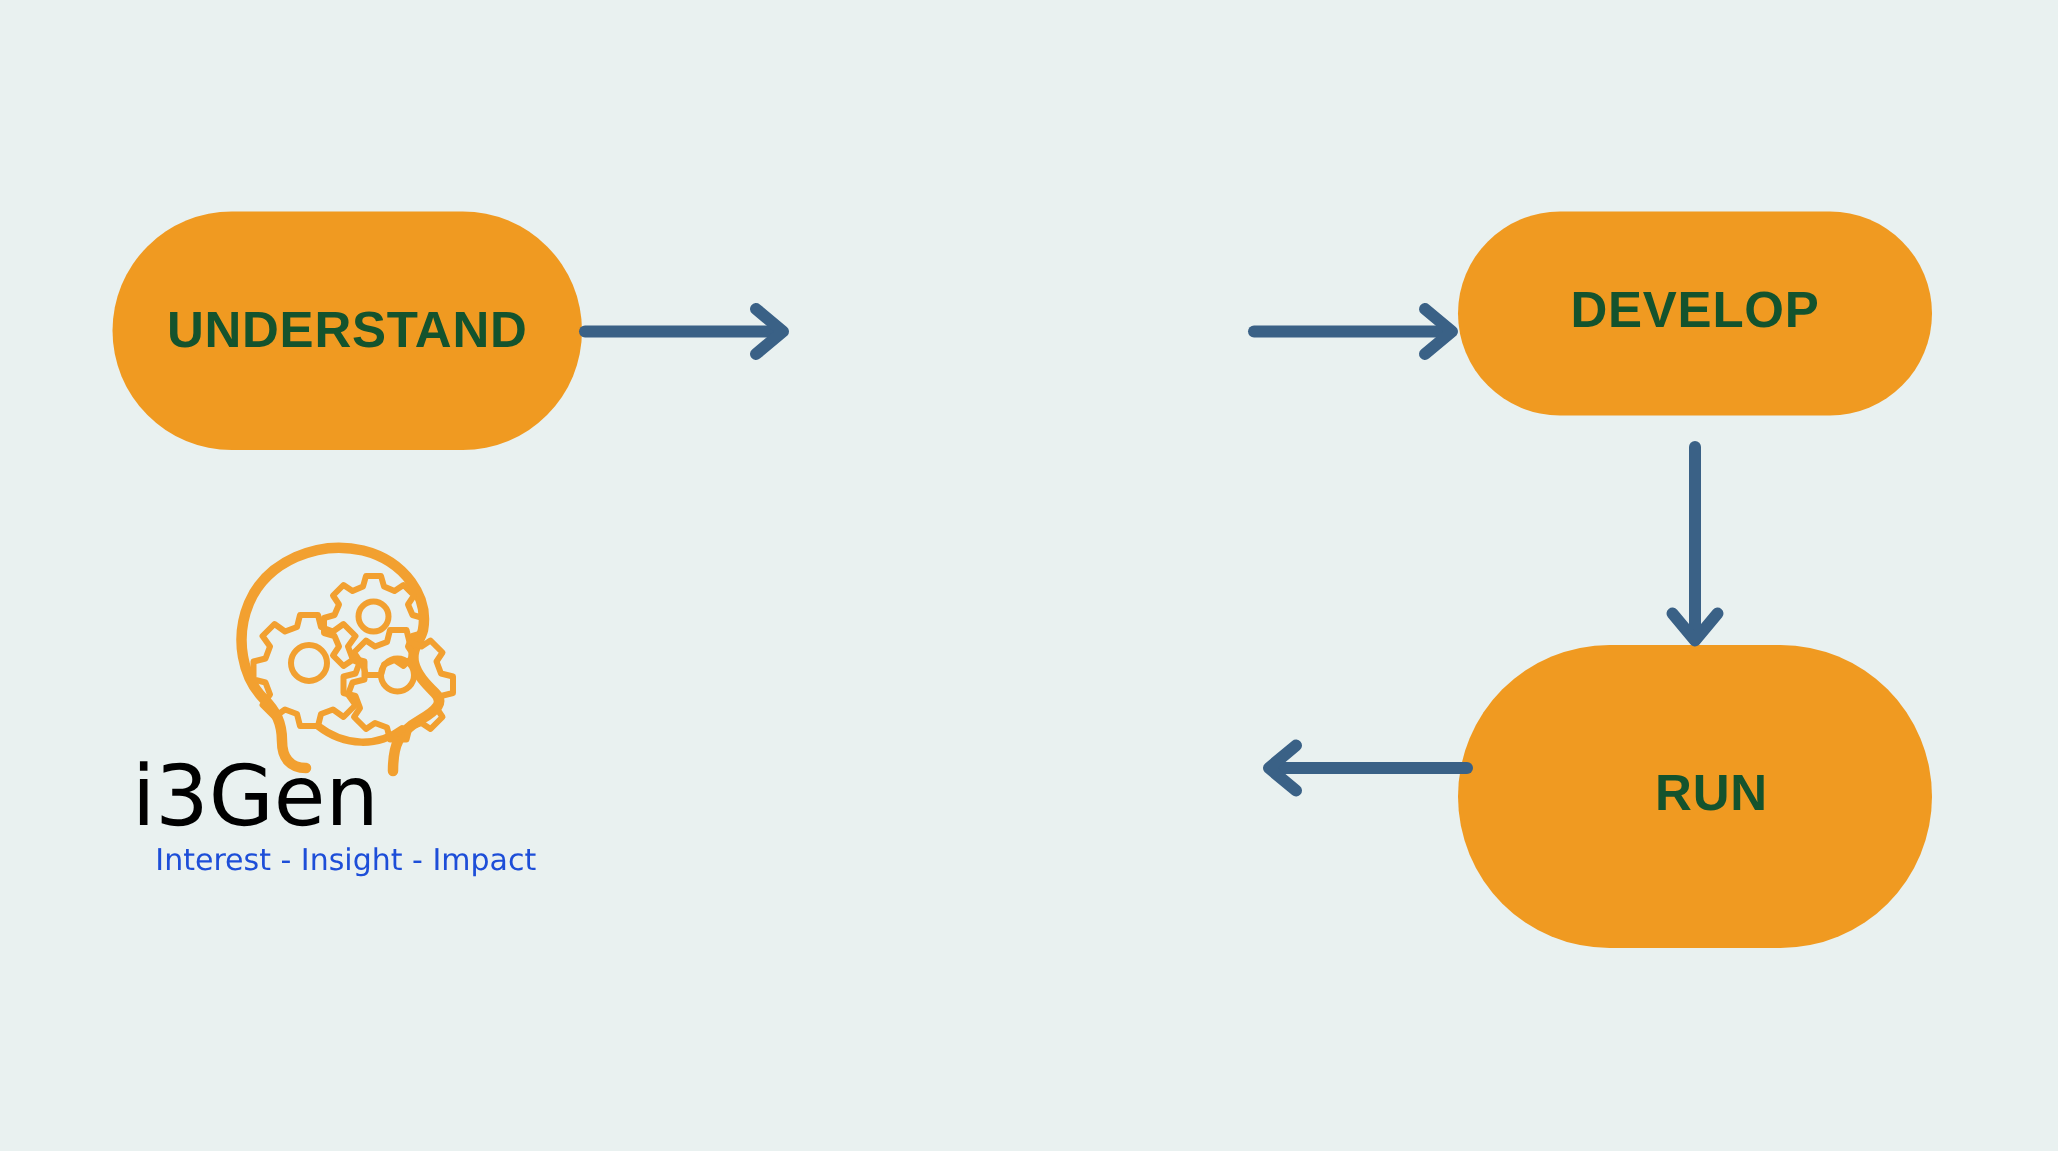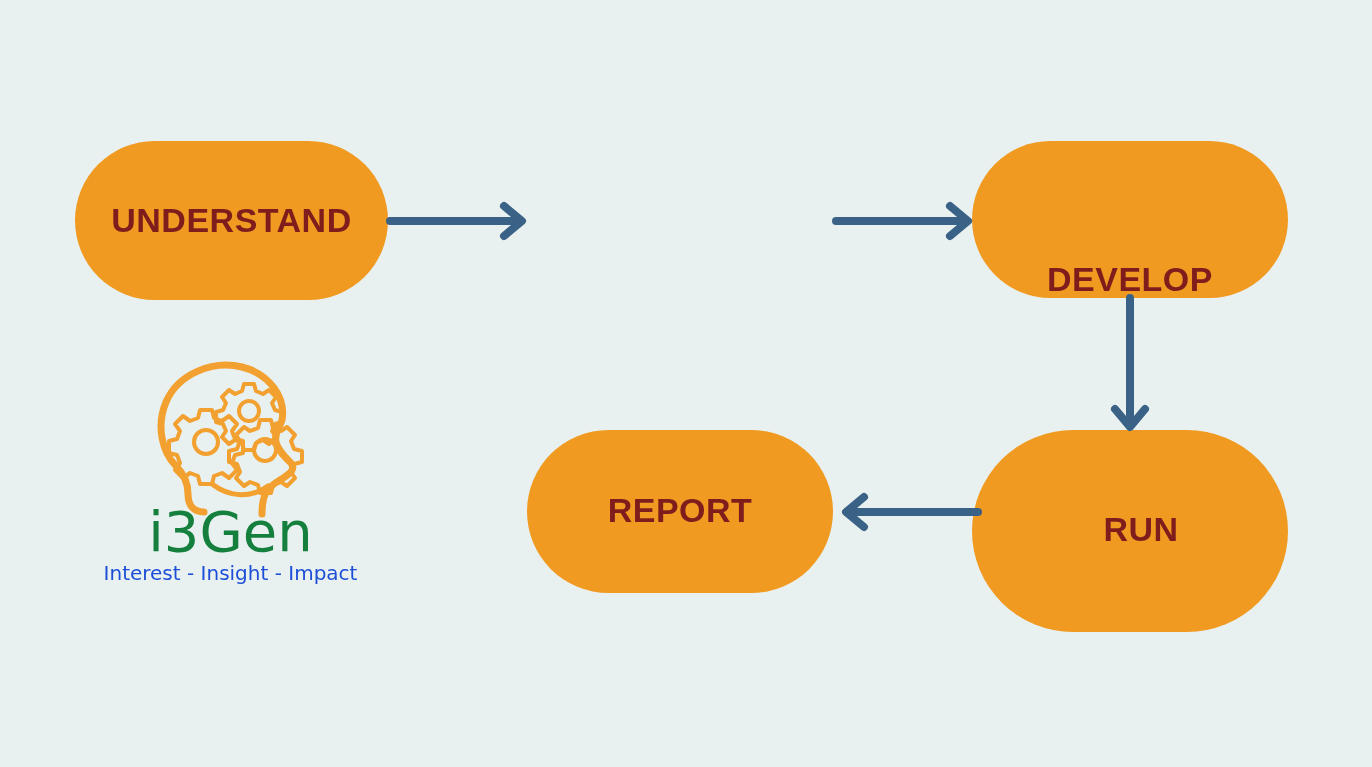--- a/index.html
+++ b/index.html
@@ -24,33 +24,33 @@
   .node {
     position: absolute;
     background: #f09a21;
     border-radius: 999px;
     display: flex;
     align-items: center;
     justify-content: center;
     box-sizing: border-box;
   }
   .node-label {
-    color: #7f1d1d;
+    color: #14532d;
     font-family: "Liberation Sans", sans-serif;
     font-weight: bold;
     font-size: 34px;
     letter-spacing: 0.5px;
     line-height: 1;
     white-space: nowrap;
     user-select: none;
   }
 
   #node-understand { left: 75px;  top: 141px; width: 313px; height: 159px; }
   #node-design     { left: 528px; top: 138px; width: 307px; height: 160px; }
-  #node-develop    { left: 972px; top: 141px; width: 316px; height: 157px; align-items: flex-end; }
+  #node-develop    { left: 972px; top: 141px; width: 316px; height: 136px; }
   #node-report     { left: 527px; top: 430px; width: 306px; height: 163px; }
   #node-run        { left: 972px; top: 430px; width: 316px; height: 202px; }
 
   
   #node-understand .node-label { transform: translateY(-1px); }
   #node-design     .node-label { transform: translateY(-4px); }
   #node-develop    .node-label { transform: translateY(-2px); }
   #node-report     .node-label { transform: translateY(-2px); }
   #node-run        .node-label { transform: translate(11px, -2px); }
 
@@ -77,22 +77,22 @@
     left: 62px;
     top: 0;
     width: 180px;
     height: 160px;
   }
   #logo-wordmark {
     position: absolute;
     left: 0;
     top: 146px;
     width: 285px;
-    text-align: center;
-    color: #15803d;
+    text-align: left;
+    color: #000000;
     font-family: "DejaVu Sans", sans-serif;
     font-size: 56px;
     line-height: 1;
     letter-spacing: 0px;
     white-space: nowrap;
   }
   #logo-tagline {
     position: absolute;
     left: 0;
     top: 205px;
@@ -116,23 +116,20 @@
 
 
   <div class="node" id="node-develop">
     <span class="node-label">DEVELOP</span>
   </div>
 
   <div class="node" id="node-run">
     <span class="node-label">RUN</span>
   </div>
 
-  <div class="node" id="node-report">
-    <span class="node-label">REPORT</span>
-  </div>
 
   <svg class="connector" id="conn-understand-design" viewBox="0 0 150 70">
     <g stroke="#3a6186" fill="none" stroke-width="8" stroke-linecap="round" stroke-linejoin="round">
       <line x1="4" y1="35" x2="132" y2="35"></line>
       <polyline points="118,20 136,35 118,50"></polyline>
     </g>
   </svg>
 
   <svg class="connector" id="conn-design-develop" viewBox="0 0 150 70">
     <g stroke="#3a6186" fill="none" stroke-width="8" stroke-linecap="round" stroke-linejoin="round">

